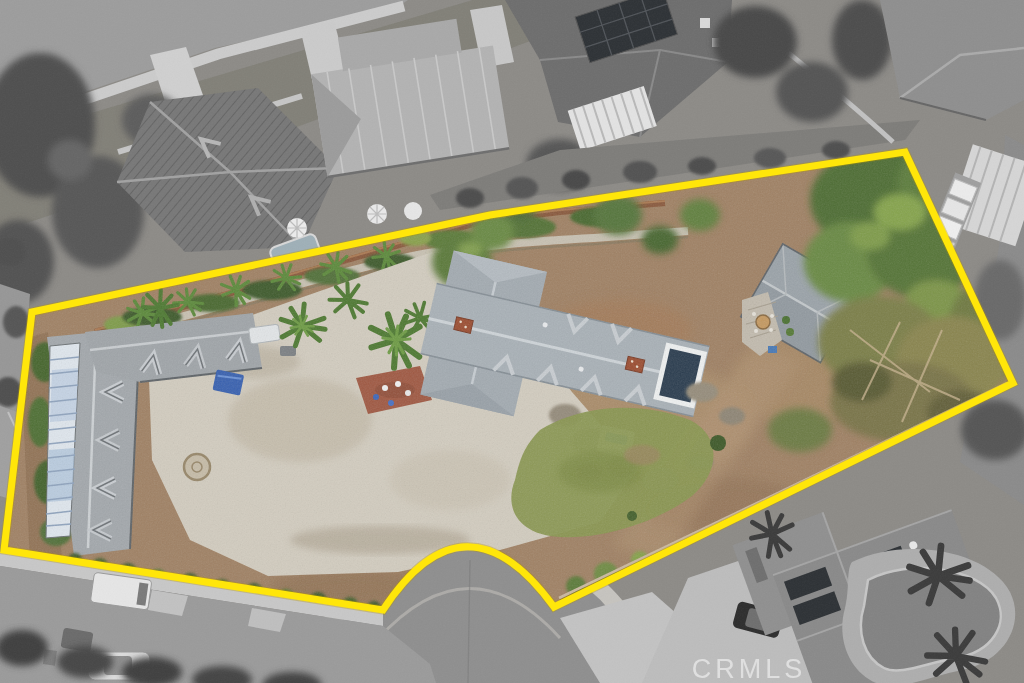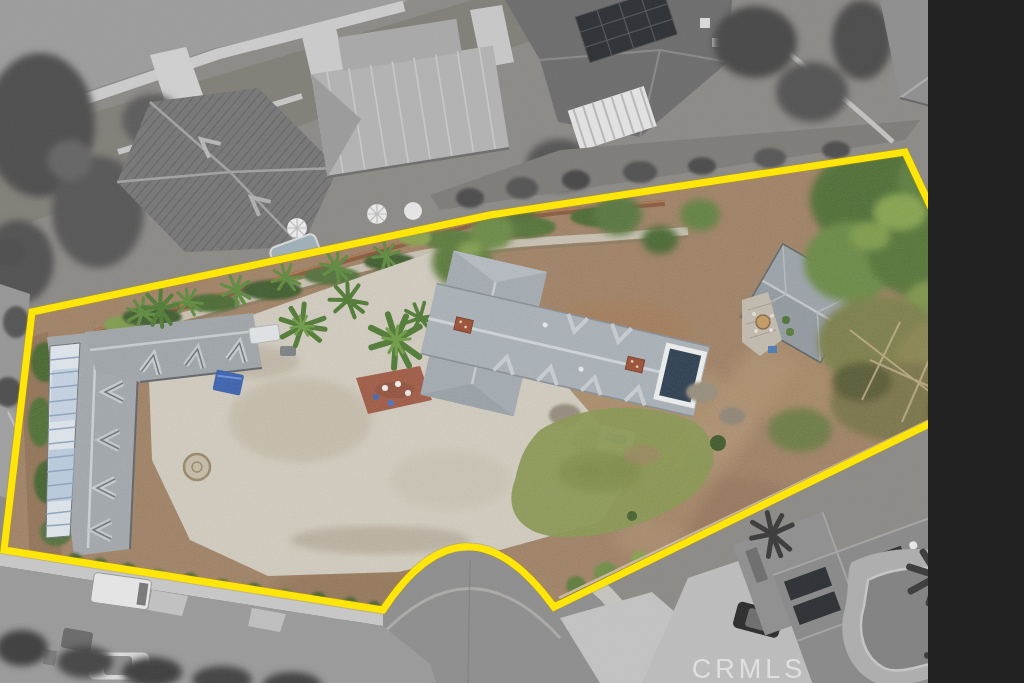--- a/index.html
+++ b/index.html
@@ -1,16 +1,16 @@
 <!DOCTYPE html>
 <html style="--boundary: #ffe60a; --dirt: #a08265; --concrete: #d2ccbf; --asphalt: #8f8f8f; --sidewalk: #c6c4bf; --roof-main: #a9b1b7; --roof-barn: #a3a8ac; --roof-guest: #9ba3a9; --grass: #8a9752; --brick: #a05a44; --solar-panel: #2e3236; --pool-water: #9fb0b8; --canopy-blue: #3a62b0; --tree-green: #5d7a3f; --hedge-green: #3f5c2d;"><head>
 <meta charset="utf-8">
 <style>
   html,body{margin:0;padding:0;background:#222;}
-  .stage{position:relative;width:928px;height:683px;overflow:hidden;background:#8d8b87;
+  .stage{position:relative;width:1024px;height:683px;overflow:hidden;background:#8d8b87;
          font-family:"Liberation Sans", sans-serif;}
   svg{display:block;}
   
   .c-dirt{fill:var(--dirt,#a08265)}
   .c-concrete{fill:var(--concrete,#d2ccbf)}
   .c-asphalt{fill:var(--asphalt,#8f8f8f)}
   .c-sidewalk{fill:var(--sidewalk,#c6c4bf)}
   .c-roof-main{fill:var(--roof-main,#a9b1b7)}
   .c-roof-barn{fill:var(--roof-barn,#a3a8ac)}
   .c-roof-guest{fill:var(--roof-guest,#9ba3a9)}

